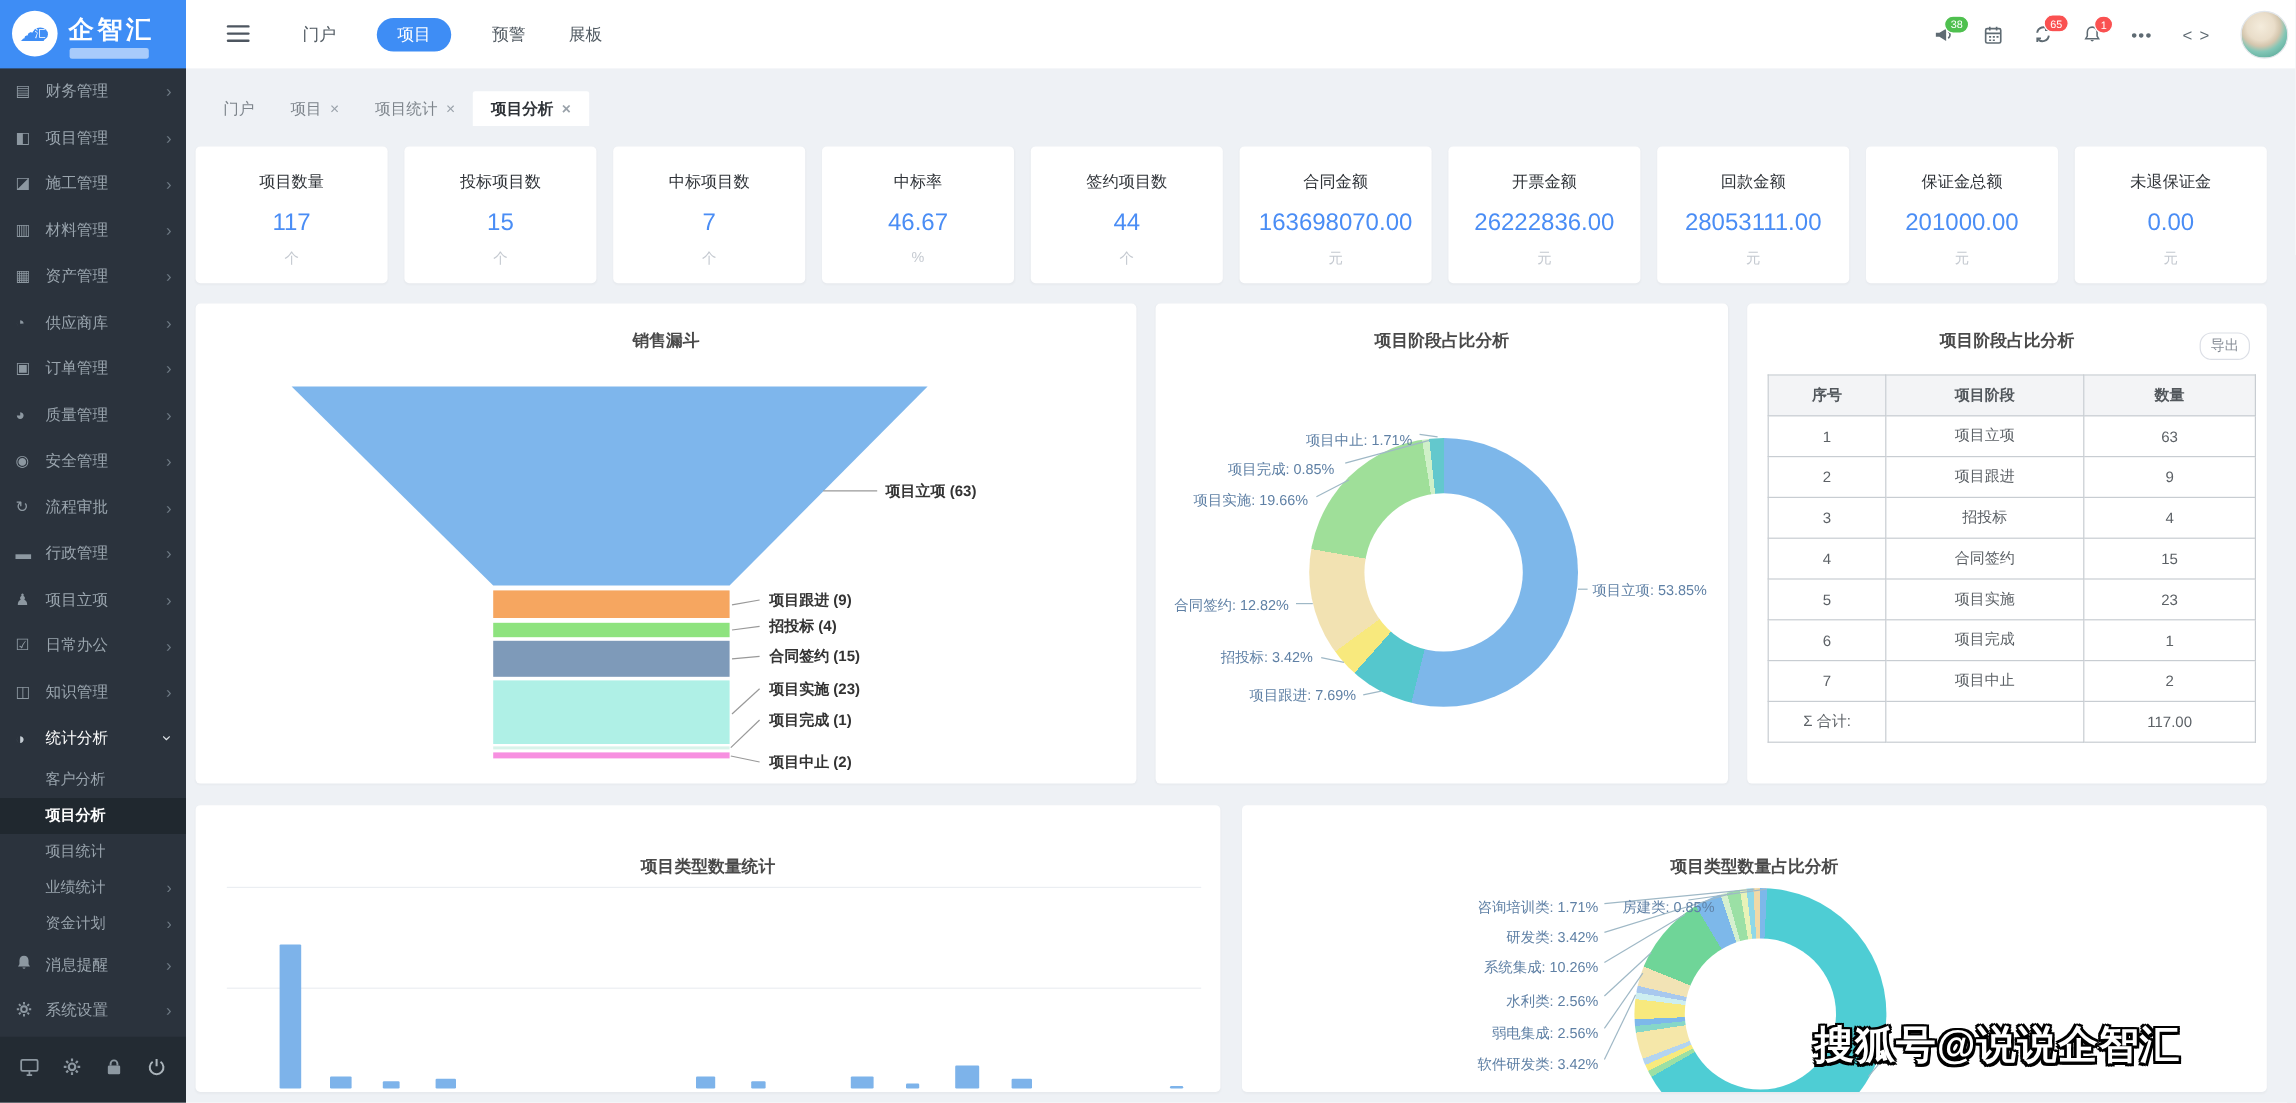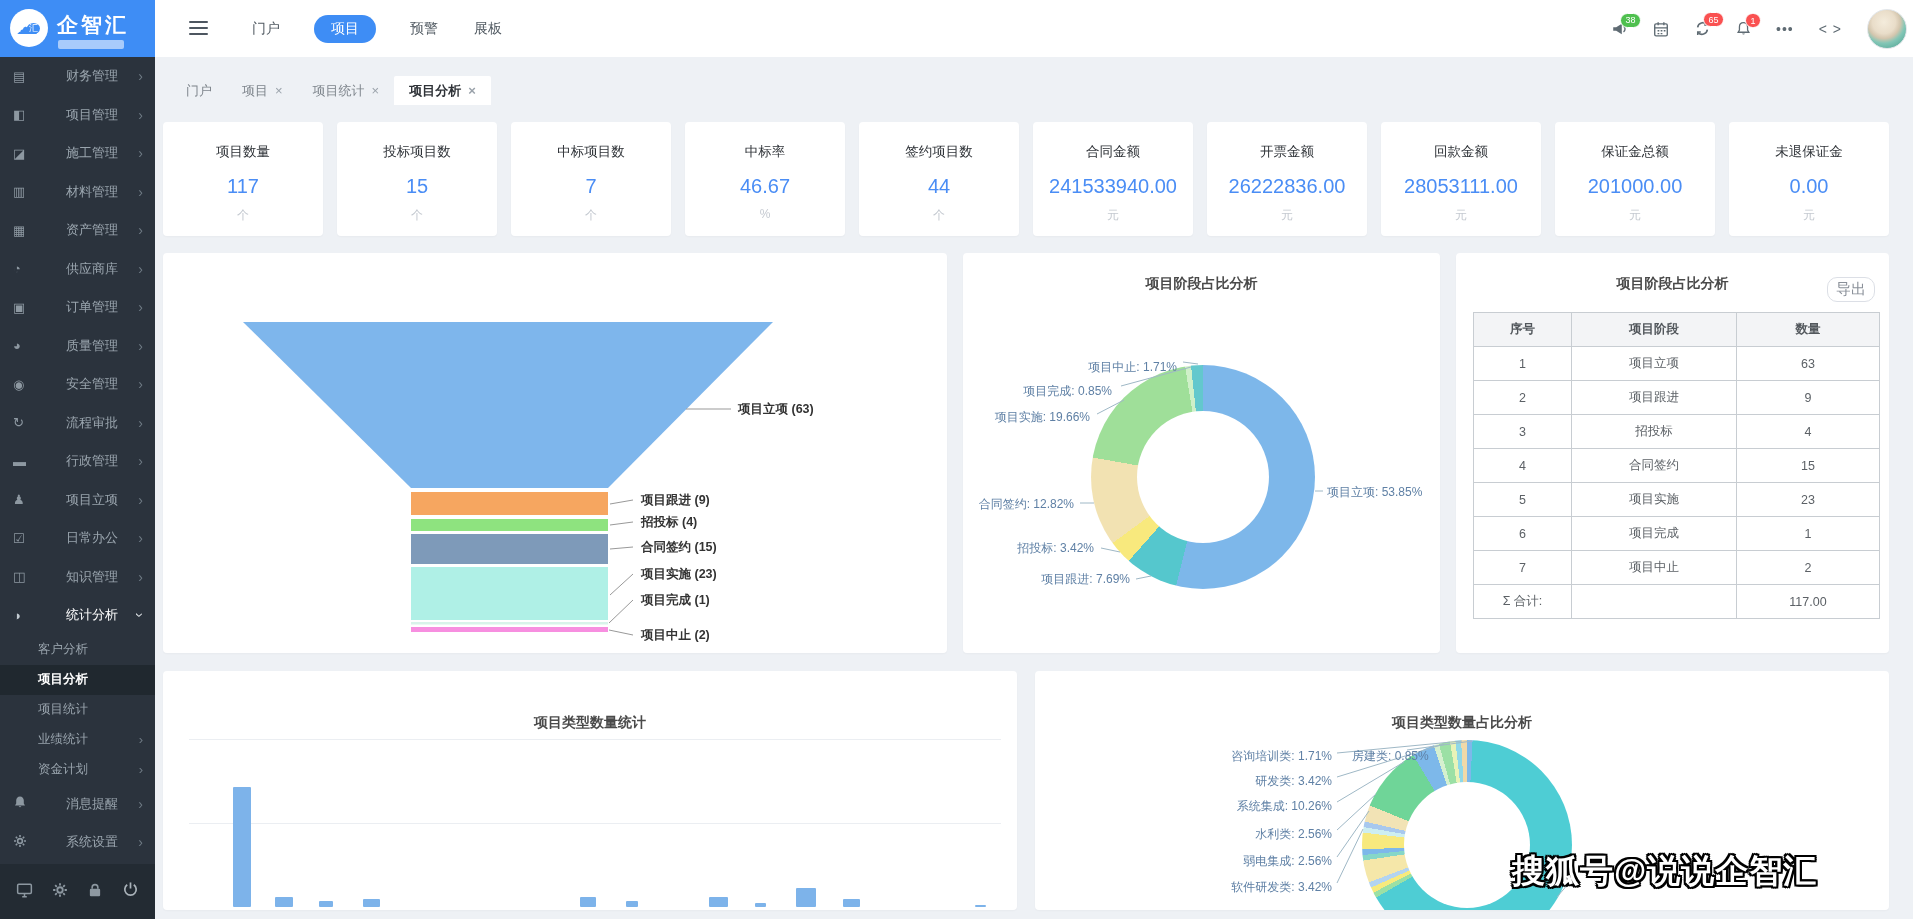--- a/index.html
+++ b/index.html
@@ -9,21 +9,21 @@
   .sidebar{position:absolute;left:0;top:0;width:155px;height:919px;background:#2b333d;z-index:20;}
   .logo{position:absolute;left:0;top:0;width:155px;height:57px;background:#3e8df5;}
   .logo-circle{position:absolute;left:10px;top:9px;width:38px;height:38px;background:#fff;border-radius:50%;}
   .logo-cloud{position:absolute;left:6px;top:7px;font-size:22px;color:#3e8df5;line-height:22px;}
   .logo-badge{position:absolute;left:17px;top:14px;font-size:9px;color:#fff;background:#3e8df5;border-radius:50%;padding:1px 2px;line-height:9px;}
   .logo-title{position:absolute;left:57px;top:11px;color:#fff;font-size:21px;font-weight:bold;letter-spacing:3px;}
   .logo-sub{position:absolute;left:58px;top:40px;width:66px;height:9px;background:rgba(255,255,255,.55);border-radius:2px;}
   .menu{position:absolute;left:0;top:57px;width:155px;}
   .sb-item{height:38.5px;display:flex;align-items:center;padding:0 12px 0 13px;color:#9aa5ae;font-size:13px;cursor:pointer;}
   .sb-item .ic{width:25px;font-size:13px;color:#8d98a1;flex:none;}
-  .sb-item .lb{flex:1;margin-left:28px;}
+  .sb-item .lb{flex:1;}
   .sb-item .ch{color:#6e7a84;font-size:14px;}
   .sb-item.group .lb{color:#fff;font-weight:normal;}
   .sb-item.group .ic{color:#c3cbd2;}
   .sb-item.group .ch{color:#dfe4e8;transform:rotate(90deg);}
   .sub-item{height:30px;display:flex;align-items:center;padding:0 12px 0 38px;color:#99a4ad;font-size:12.5px;cursor:pointer;}
   .sub-item.active{background:#20282f;color:#fff;font-weight:bold;}
   .sub-item .lb{flex:1;}
   .sub-item .ch{color:#6e7a84;font-size:13px;}
   .sb-footer{position:absolute;left:0;bottom:0;width:155px;height:55px;background:#232b33;display:flex;align-items:center;justify-content:space-around;padding:0 6px;box-sizing:border-box;}
   .sb-footer svg{cursor:pointer;}
@@ -65,21 +65,21 @@
   .card-title.low{top:43px;}
   .donut{position:absolute;border-radius:50%;}
   .donut::after{content:"";position:absolute;background:#fff;border-radius:50%;}
   .d1{left:128px;top:112px;width:224px;height:224px;}
   .d1::after{left:46px;top:46px;width:132px;height:132px;}
   .d2{left:327px;top:69px;width:210px;height:210px;}
   .d2::after{left:42px;top:42px;width:126px;height:126px;}
   .leaders{position:absolute;left:0;top:0;pointer-events:none;}
   .pie-lb{position:absolute;font-size:12px;color:#5f80a5;white-space:nowrap;}
   .pie-lb.r{text-align:right;}
-  .export-btn{position:absolute;right:14px;top:24px;border:1px solid #dcdfe6;border-radius:10px;padding:2px 8px;font-size:15px;color:#8a9099;background:#fff;cursor:pointer;}
+  .export-btn{position:absolute;right:14px;top:24px;border:1px solid #dcdfe6;border-radius:10px;padding:2px 8px;font-size:12px;color:#8a9099;background:#fff;cursor:pointer;}
   table.stage{position:absolute;left:17px;top:59px;width:403px;border-collapse:collapse;table-layout:fixed;}
   table.stage th,table.stage td{border:1px solid #c8cdd2;height:33px;text-align:center;font-size:12.5px;color:#5c6166;font-weight:normal;padding:0;}
   table.stage th{background:#f3f4f6;font-weight:600;color:#52575c;}
   .col-a{width:97px;}.col-b{width:164px;}.col-c{width:142px;}
   .gridline{position:absolute;left:26px;right:16px;border-top:1px solid #ebeef2;}
   .bar-plot{position:absolute;left:0;right:0;top:0;bottom:3px;}
   .vbar{position:absolute;bottom:0;background:#7db3ea;border-radius:1px;}
   .watermark{position:absolute;left:1512px;top:849px;font-size:33px;font-weight:bold;color:#fff;letter-spacing:1px;white-space:nowrap;z-index:60;
     text-shadow:2px 2px 0 #000,-2px -2px 0 #000,2px -2px 0 #000,-2px 2px 0 #000,2px 0 0 #000,-2px 0 0 #000,0 2px 0 #000,0 -2px 0 #000;}
   .obscured{position:absolute;left:509px;top:187px;font-size:12px;color:#5f80a5;z-index:1;}
@@ -332,21 +332,21 @@
           <div class="stat-value">46.67</div>
           <div class="stat-unit">%</div>
         </div>
       <div class="stat-card">
           <div class="stat-label">签约项目数</div>
           <div class="stat-value">44</div>
           <div class="stat-unit">个</div>
         </div>
       <div class="stat-card">
           <div class="stat-label">合同金额</div>
-          <div class="stat-value">241533940.00</div>
+          <div class="stat-value">163698070.00</div>
           <div class="stat-unit">元</div>
         </div>
       <div class="stat-card">
           <div class="stat-label">开票金额</div>
           <div class="stat-value">26222836.00</div>
           <div class="stat-unit">元</div>
         </div>
       <div class="stat-card">
           <div class="stat-label">回款金额</div>
           <div class="stat-value">28053111.00</div>
@@ -360,20 +360,21 @@
       <div class="stat-card">
           <div class="stat-label">未退保证金</div>
           <div class="stat-value">0.00</div>
           <div class="stat-unit">元</div>
         </div>
     </div>
 
     <div class="row1">
 
       <div class="card funnel-card">
+        <div class="card-title">销售漏斗</div>
         <svg class="funnel-svg" width="784" height="400" viewBox="0 0 784 400">
           <polygon points="80,69 610,69 445,235 248,235" fill="#7eb6ec"></polygon>
           <rect x="248" y="239" width="197" height="23" fill="#f6a660"></rect>
           <rect x="248" y="266" width="197" height="12" fill="#8ee37f"></rect>
           <rect x="248" y="281" width="197" height="30" fill="#7e9ab9"></rect>
           <rect x="248" y="314" width="197" height="53" fill="#aff0e6"></rect>
           <rect x="248" y="369" width="197" height="2.5" fill="#d8f3ea"></rect>
           <rect x="248" y="374" width="197" height="5" fill="#f78fe0"></rect>
           <path class="ld" d="M523,156 H568"></path>
           <path class="ld" d="M447,251 L470,247"></path>

